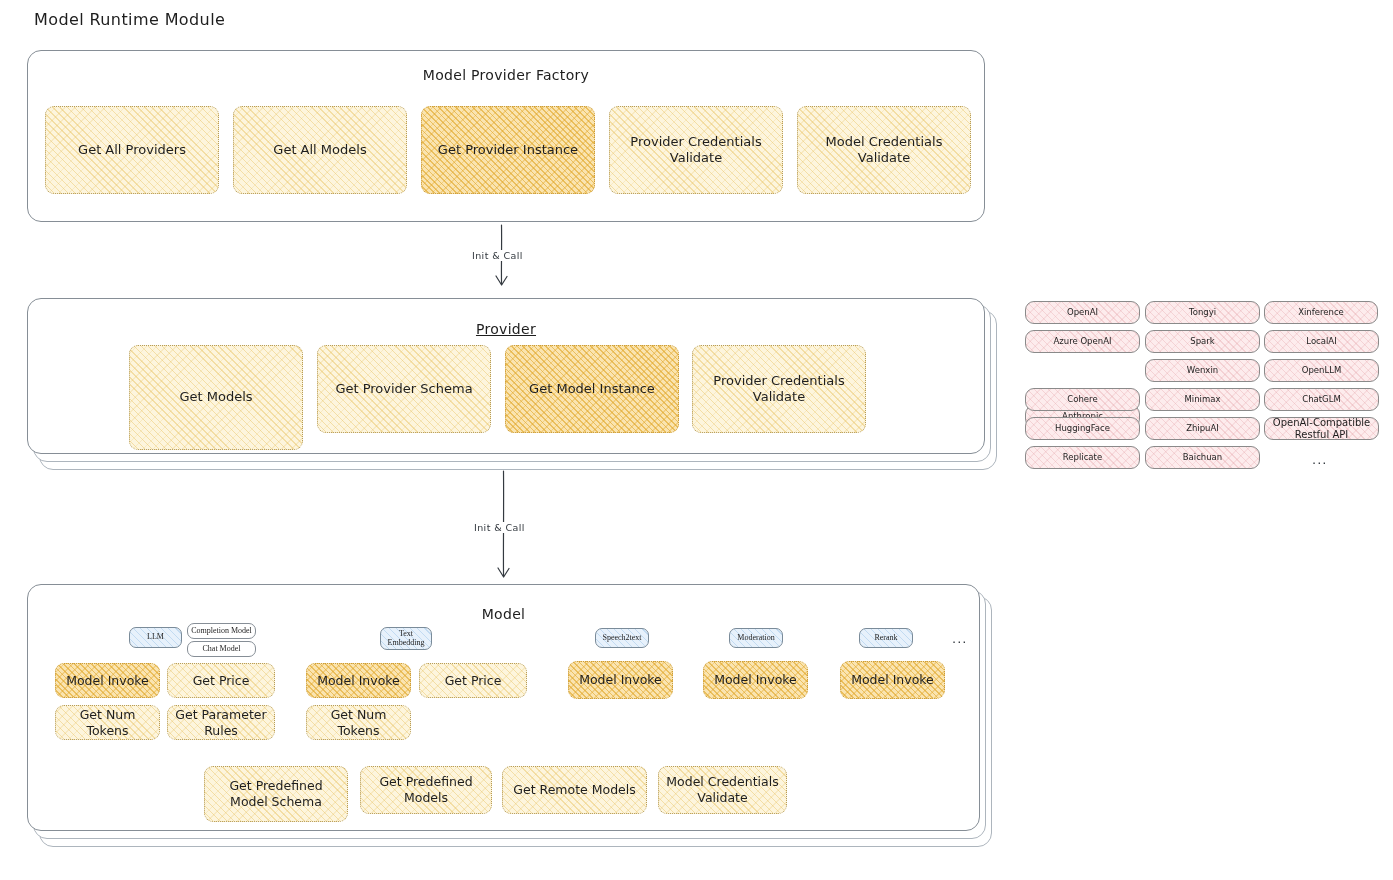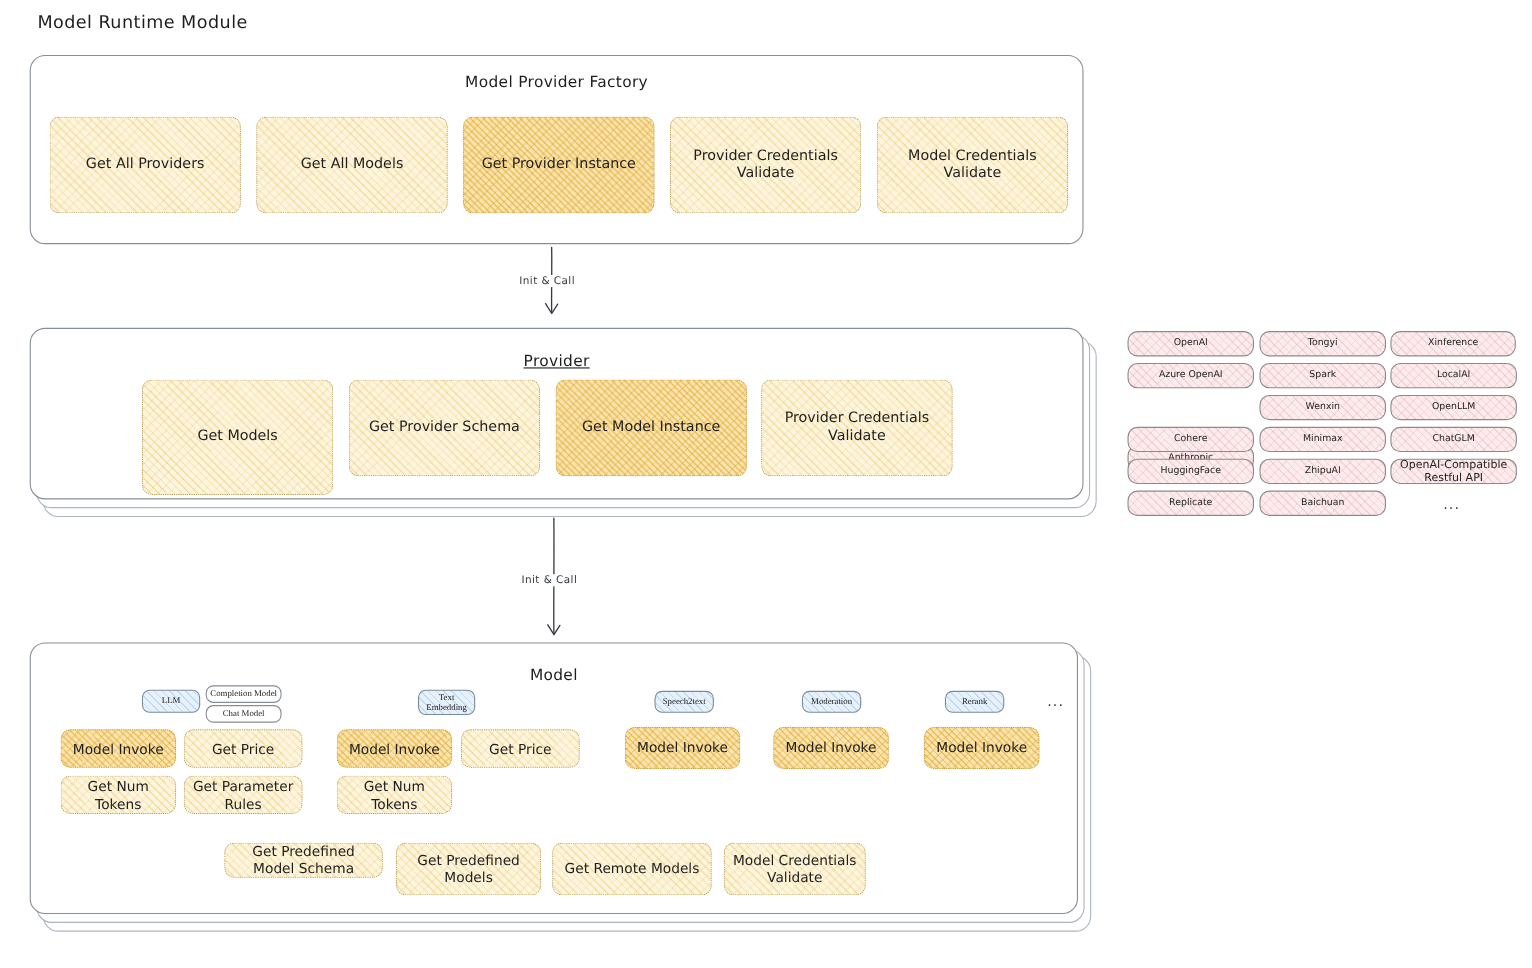--- a/index.html
+++ b/index.html
@@ -318,21 +318,21 @@
 
 <div class="tchip blue" style="left:859px; top:628px; width:54px; height:20px;">
   <span>Rerank</span>
 </div>
 <div class="mbox strong sm" style="left:840px; top:661px; width:105px; height:38px;">
   <span>Model Invoke</span>
 </div>
 
 <div class="ellipsis" style="left:952px; top:631px;">...</div>
 
-<div class="mbox sm" style="left:204px; top:766px; width:144px; height:32px;">
+<div class="mbox sm" style="left:204px; top:766px; width:144px; height:56px;">
   <span>Get Predefined Model Schema</span>
 </div>
 <div class="mbox sm" style="left:360px; top:766px; width:132px; height:48px;">
   <span>Get Predefined Models</span>
 </div>
 <div class="mbox sm" style="left:502px; top:766px; width:145px; height:48px;">
   <span>Get Remote Models</span>
 </div>
 <div class="mbox sm" style="left:658px; top:766px; width:129px; height:48px;">
   <span>Model Credentials Validate</span>

